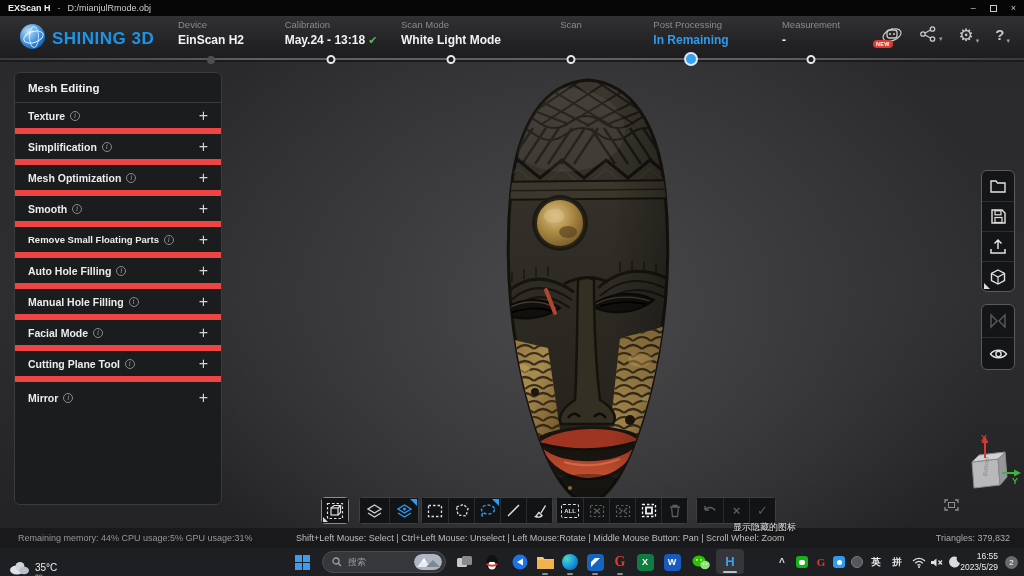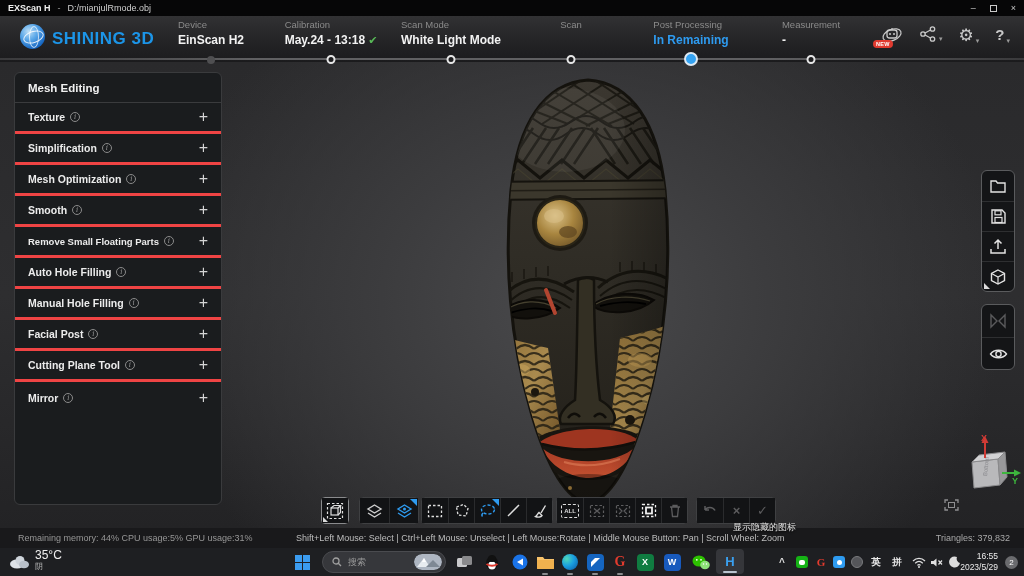--- a/index.html
+++ b/index.html
@@ -53,21 +53,21 @@
   
   .viewport { position:absolute; top:62px; left:0; right:0; height:466px;
     background:
       radial-gradient(ellipse 430px 360px at 575px 240px, #4a4a4c 0%, #3c3c3e 45%, rgba(44,44,46,0) 100%),
       linear-gradient(180deg,#2a2a2c 0%, #2e2e30 50%, #232325 100%); }
   
   .panel { position:absolute; left:14px; top:72px; width:208px; height:433px;
     background:rgba(26,28,30,.97); border:1px solid #3a3b3d; border-radius:6px; z-index:10; }
   .panel-title { height:30px; display:flex; align-items:center; padding:0 13px;
     font-size:11.5px; font-weight:bold; color:#f0f0f0; border-bottom:1px solid #3a3b3d; }
-  .mi { height:31px; display:flex; align-items:center; padding:0 13px; border-bottom:3px solid #ef4444; }
+  .mi { height:31px; display:flex; align-items:center; padding:0 13px; border-bottom:6px solid #ef4444; }
   .mi-label { font-size:10.5px; font-weight:bold; color:#ececec; }
   .info { width:10px; height:10px; border:1px solid #8a8a8a; border-radius:50%; color:#9a9a9a;
     font-size:7px; display:flex; align-items:center; justify-content:center; margin-left:5px;
     font-family:"DejaVu Serif",serif; font-style:italic; }
   .plus { margin-left:auto; font-size:16px; font-weight:300; color:#d5d5d5; line-height:14px; }
   
   .rgroup { position:absolute; left:981px; width:34px; border:1px solid #5a5b5d; border-radius:6px;
     background:#141517; display:flex; flex-direction:column; z-index:10; overflow:hidden;}
   .rbtn { height:30px; display:flex; align-items:center; justify-content:center; position:relative; }
   .rbtn + .rbtn { border-top:1px solid #2e2f31; }
@@ -98,21 +98,21 @@
   .statusbar { position:absolute; left:0; right:0; top:528px; height:20px; background:#19191b;
     z-index:15; }
   .sb-mem { position:absolute; left:18px; top:5px; font-size:9px; color:#969696; }
   .sb-hints { position:absolute; left:296px; top:5px; font-size:9px; color:#bdbdbd; }
   .sb-tri { position:absolute; right:14px; top:5px; font-size:9px; color:#a8a8a8; }
   
   .taskbar { position:absolute; left:0; right:0; top:548px; height:28px; background:#1e1f22;
     z-index:25; }
   .weather { position:absolute; left:8px; top:2px; display:flex; align-items:center; gap:5px; }
   .weather-txt { display:flex; flex-direction:column; line-height:11px; }
-  .weather-temp { font-size:12px; color:#f0f0f0; }
+  .weather-temp { font-size:10px; color:#f0f0f0;margin-top:12px; }
   .weather-cond { font-size:8px; color:#b5b5b5; }
   .tb-item { position:absolute; top:0; height:28px; display:flex; align-items:center; justify-content:center; }
   .search-pill { left:322px; width:124px; top:3px; height:22px; border-radius:11px;
     background:#36373b; border:1px solid #4a4b4f; display:flex; align-items:center; padding:0 3px 0 9px; gap:6px; position:absolute;}
   .search-txt { font-size:9px; color:#9a9a9a; flex:1; }
   .app-sq { width:17px; height:17px; border-radius:4px; display:flex; align-items:center; justify-content:center;
     font-size:9px; font-weight:bold; color:#fff; }
   .run-bar { position:absolute; bottom:1px; left:50%; transform:translateX(-50%);
     width:6px; height:2px; border-radius:1px; background:#8a8b8d; }
   .tray-txt { font-size:9.5px; color:#e8e8e8; font-weight:bold; }
@@ -365,21 +365,21 @@
       <span class="mi-label">Auto Hole Filling</span>
       <span class="info">i</span>
       <span class="plus">+</span>
     </div>
     <div class="mi">
       <span class="mi-label">Manual Hole Filling</span>
       <span class="info">i</span>
       <span class="plus">+</span>
     </div>
     <div class="mi">
-      <span class="mi-label">Facial Post</span>
+      <span class="mi-label">Facial Mode</span>
       <span class="info">i</span>
       <span class="plus">+</span>
     </div>
     <div class="mi">
       <span class="mi-label">Cutting Plane Tool</span>
       <span class="info">i</span>
       <span class="plus">+</span>
     </div>
     <div class="mi" style="border-bottom:none">
       <span class="mi-label">Mirror</span>

